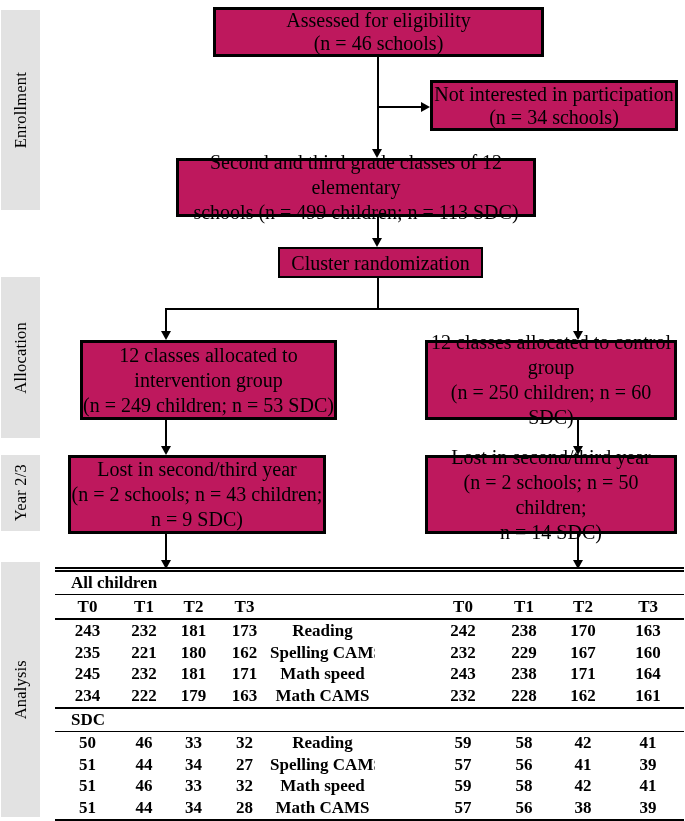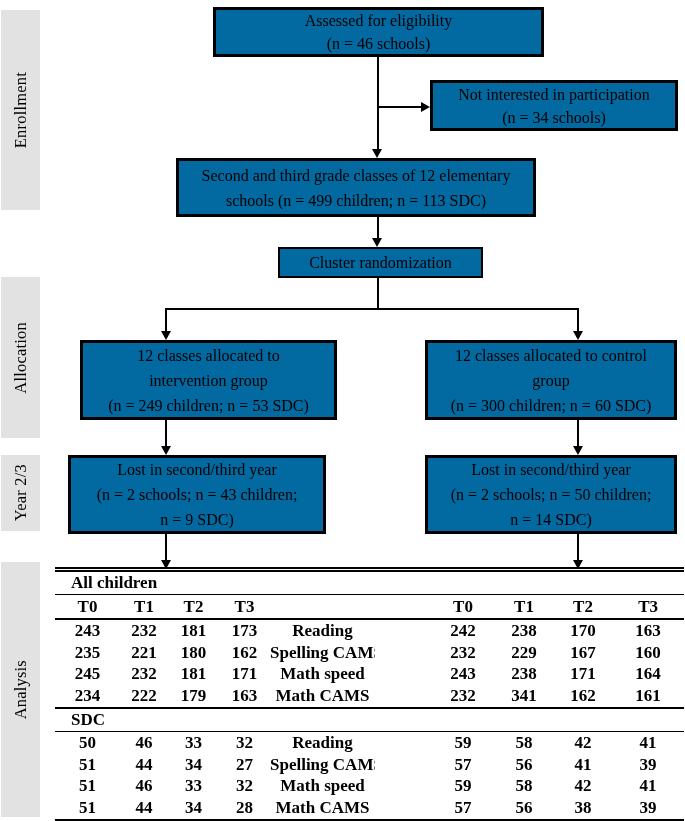--- a/index.html
+++ b/index.html
@@ -22,24 +22,24 @@
     font-size: 16.5px; letter-spacing: 0.2px; white-space: nowrap;
   }
   #stage-enrollment { top: 10px;  height: 200px; }
   #stage-allocation { top: 277px; height: 161px; }
   #stage-year23     { top: 455px; height: 76px;  }
   #stage-analysis   { top: 562px; height: 255px; }
 
   
   .box {
     position: absolute; box-sizing: border-box;
-    border: 3px solid #000; background: #0369a1;
+    border: 3px solid #000; background: #be185d;
     display: flex; align-items: center; justify-content: center;
     text-align: center; white-space: pre-line;
-    font-size: 16px; line-height: 25px;
+    font-size: 20px; line-height: 25px;
   }
   #box-assessed      { left: 213px; top: 7px;   width: 331px; height: 50px; line-height: 23px; }
   #box-not-interested{ left: 430px; top: 80px;  width: 248px; height: 51px; line-height: 23px; }
   #box-classes       { left: 176px; top: 158px; width: 360px; height: 59px; line-height: 25px; }
   #box-cluster       { left: 278px; top: 247px; width: 205px; height: 31px; border-width: 2px; line-height: 22px; }
   #box-intervention  { left: 68px;  top: 340px; width: 257px; height: 80px; margin-left: 12px; }
   #box-control       { left: 425px; top: 340px; width: 252px; height: 80px; }
   #box-lost-left     { left: 68px;  top: 455px; width: 258px; height: 79px; }
   #box-lost-right    { left: 425px; top: 455px; width: 252px; height: 79px; }
 
@@ -101,21 +101,21 @@
   <div class="box" id="box-not-interested">Not interested in participation
 (n = 34 schools)</div>
   <div class="box" id="box-classes">Second and third grade classes of 12 elementary
 schools (n = 499 children; n = 113 SDC)</div>
   <div class="box" id="box-cluster">Cluster randomization</div>
   <div class="box" id="box-intervention">12 classes allocated to
 intervention group
 (n = 249 children; n = 53 SDC)</div>
   <div class="box" id="box-control">12 classes allocated to control
 group
-(n = 300 children; n = 60 SDC)</div>
+(n = 250 children; n = 60 SDC)</div>
   <div class="box" id="box-lost-left">Lost in second/third year
 (n = 2 schools; n = 43 children;
 n = 9 SDC)</div>
   <div class="box" id="box-lost-right">Lost in second/third year
 (n = 2 schools; n = 50 children;
 n = 14 SDC)</div>
 
   <div class="vline" style="left:377px; top:57px;  height:94px;"></div>
   <div class="ah-down" style="left:372px; top:149px;"></div>
   <div class="hline" style="left:377px; top:106px; width:44px;"></div>
@@ -209,21 +209,21 @@
           <td>164</td>
         </tr>
         <tr>
           <td>234</td>
           <td>222</td>
           <td>179</td>
           <td>163</td>
           <td>Math CAMS</td>
           <td></td>
           <td>232</td>
-          <td>341</td>
+          <td>228</td>
           <td>162</td>
           <td>161</td>
         </tr>
       </tbody>
     <tbody>
       <tr class="span-row span1">
         <td colspan="10">SDC</td>
       </tr>
     </tbody>
     <tbody class="grp2">

